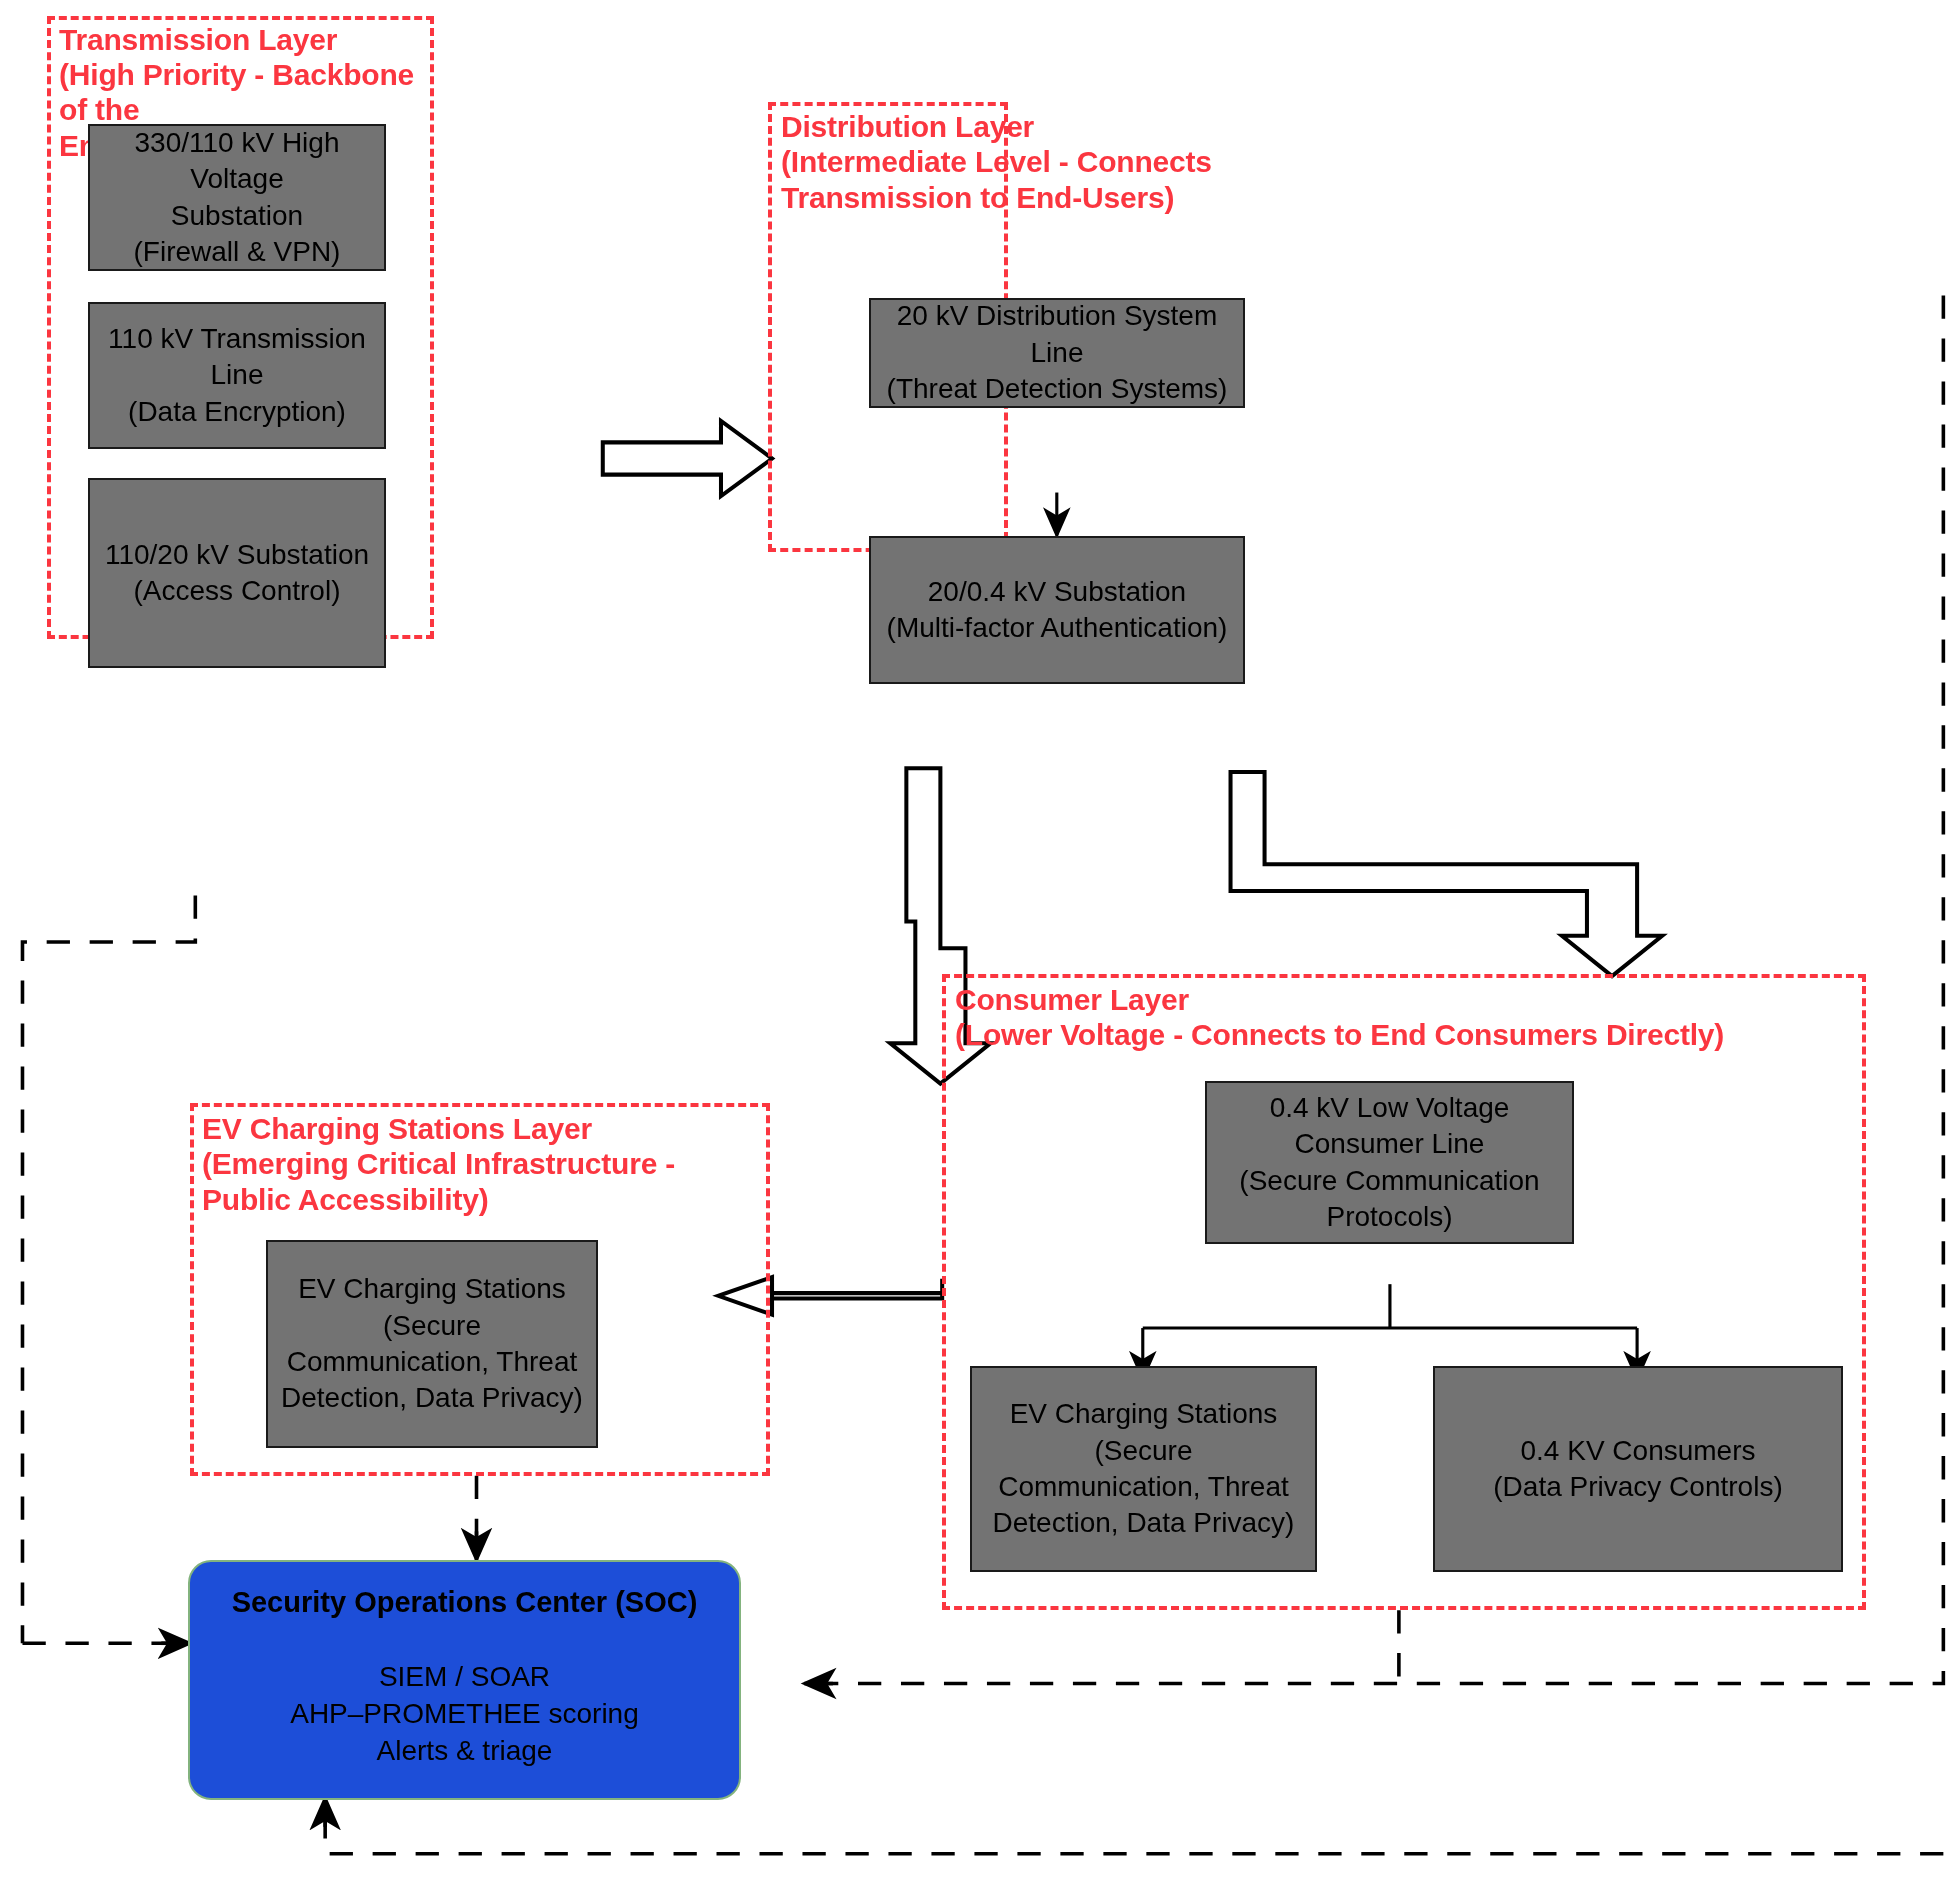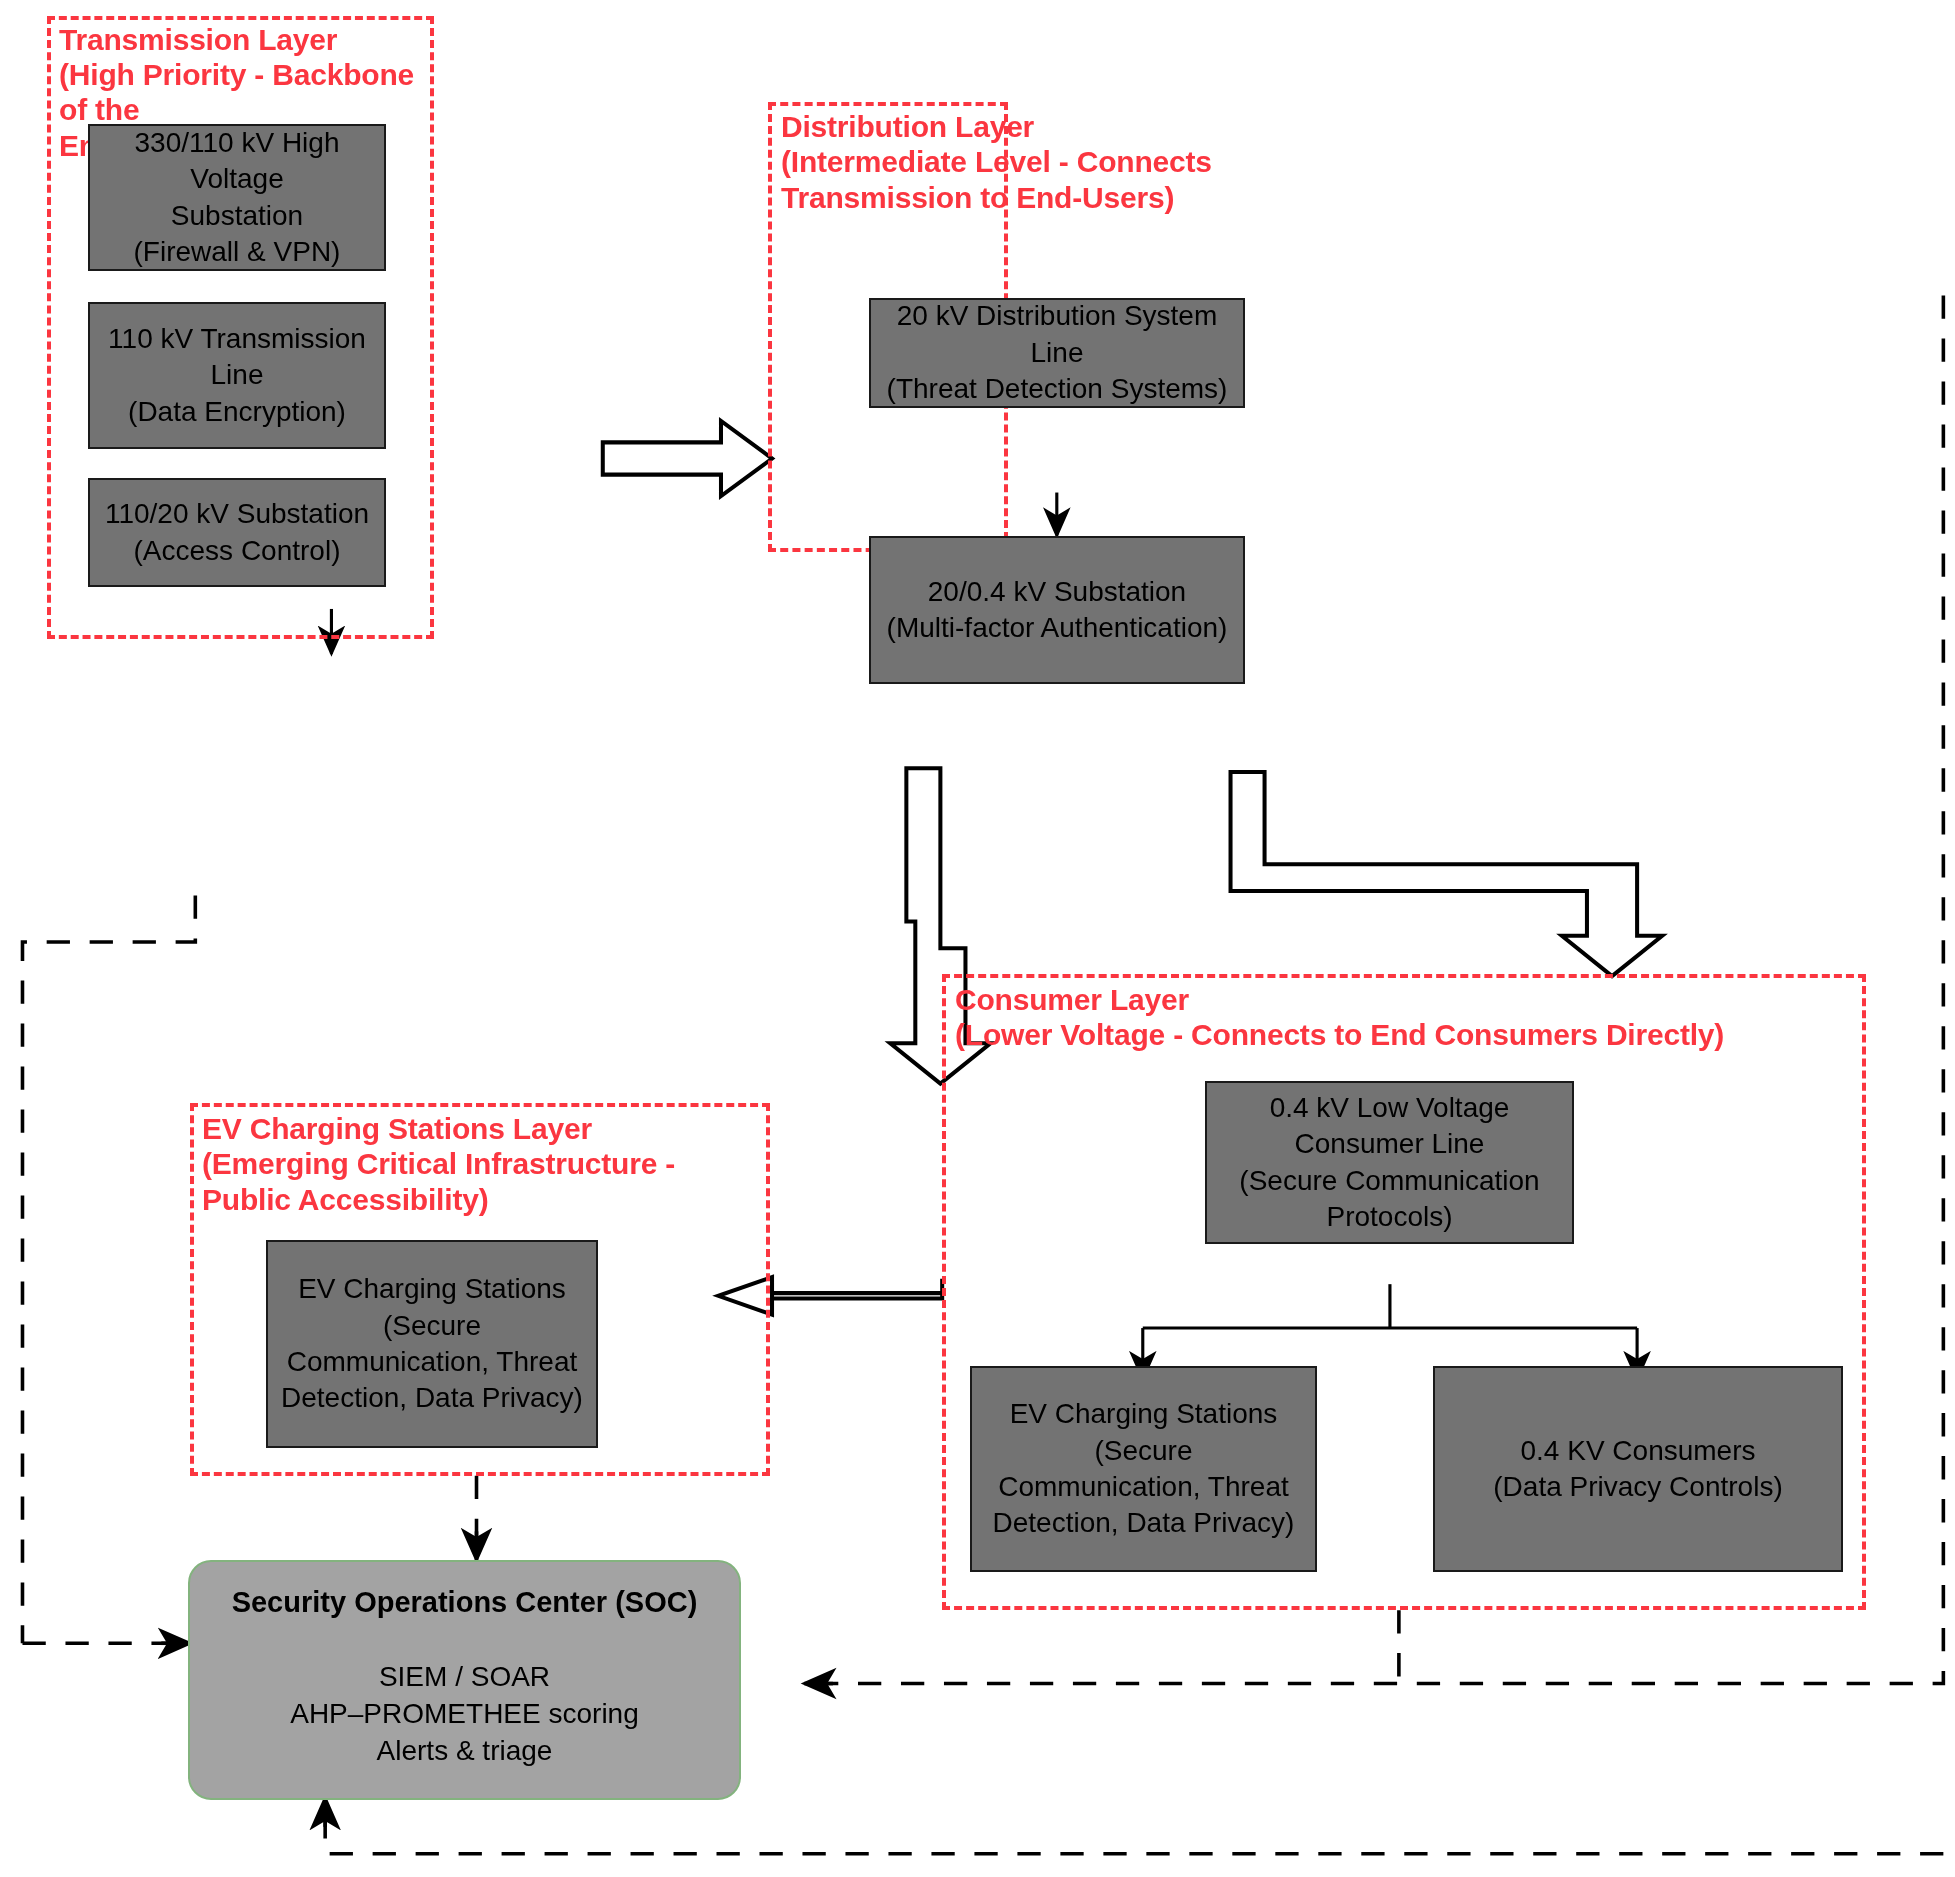--- a/index.html
+++ b/index.html
@@ -12,21 +12,21 @@
   .layer{position:absolute;border:4.5px dashed #fb3640;box-sizing:border-box;}
   .layer-title{position:absolute;color:#fb3640;font-weight:bold;font-size:30px;
                line-height:1.18;white-space:pre-line;letter-spacing:-0.2px;}
 
   
   .node{position:absolute;border:2.7px solid #1a1a1a;background:#737373;box-sizing:border-box;
         display:flex;align-items:center;justify-content:center;text-align:center;
         font-size:28px;line-height:1.30;color:#000;white-space:pre-line;padding:5.4px 9px;}
 
   
-  .soc{position:absolute;border:2.7px solid #83b37e;background:#a3a3a3;border-radius:23px;
+  .soc{position:absolute;border:2.7px solid #83b37e;background:#1d4ed8;border-radius:23px;
        box-sizing:border-box;display:flex;flex-direction:column;align-items:center;
        justify-content:flex-start;padding-top:23px;}
   .soc-title{font-size:29px;font-weight:bold;color:#000;text-align:center;line-height:1.2;}
   .soc-body{font-size:28px;color:#000;text-align:center;line-height:1.32;
             white-space:pre-line;margin-top:39px;}
 
   svg.overlay{position:absolute;left:0;top:0;width:1956px;height:1877px;pointer-events:none;}
 </style>
 </head>
 <body>
@@ -98,21 +98,21 @@
   </div>
   <div class="layer-title" style="left:59px;top:21.5px;width:376px;">Transmission Layer
 (High Priority - Backbone of the
 Energy Grid) Users</div>
 
   <div class="node" style="left:88px;top:124px;width:298px;height:147px;">330/110 kV High Voltage
 Substation
 (Firewall &amp; VPN)</div>
   <div class="node" style="left:88px;top:302px;width:298px;height:147px;">110 kV Transmission Line
 (Data Encryption)</div>
-  <div class="node" style="left:88px;top:478px;width:298px;height:109px;">110/20 kV Substation
+  <div class="node" style="left:88px;top:478px;width:298px;height:190px;">110/20 kV Substation
 (Access Control)</div>
 
   <div class="layer" style="left:768px;top:102px;width:240px;height:450px;">
   </div>
 
   <div class="layer-title" style="left:781px;top:109px;width:502px;">Distribution Layer
 (Intermediate Level - Connects
 Transmission to End-Users)</div>
 
   <div class="node" style="left:869px;top:298px;width:376px;height:110px;">20 kV Distribution System

